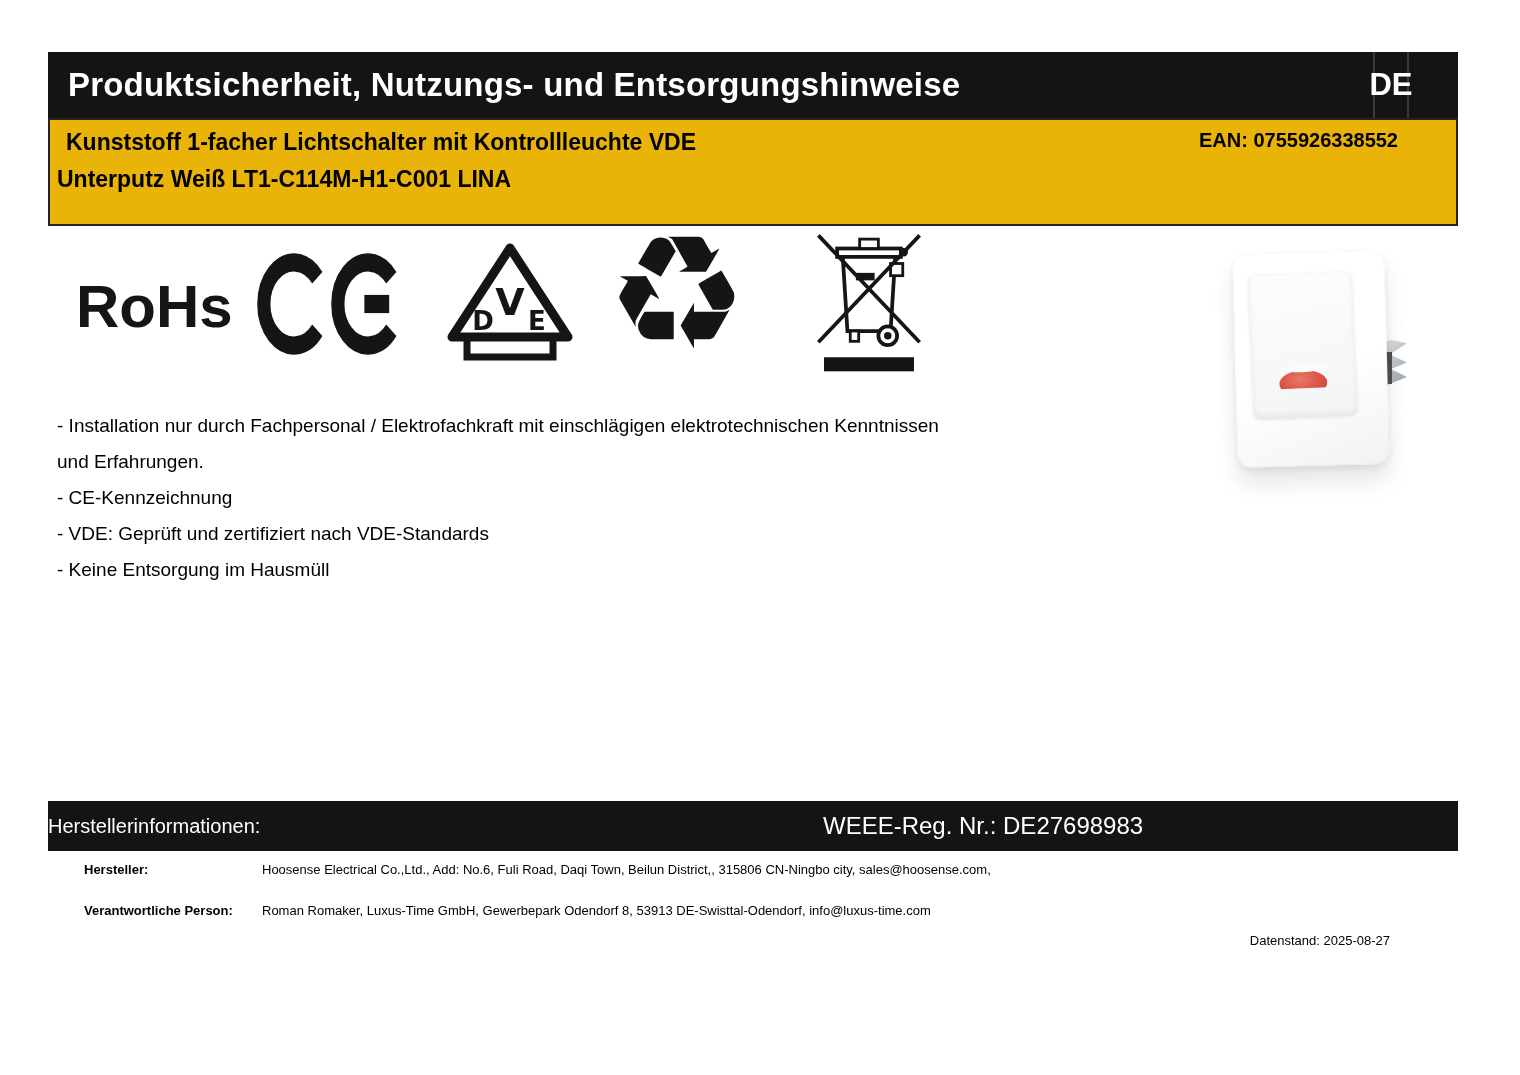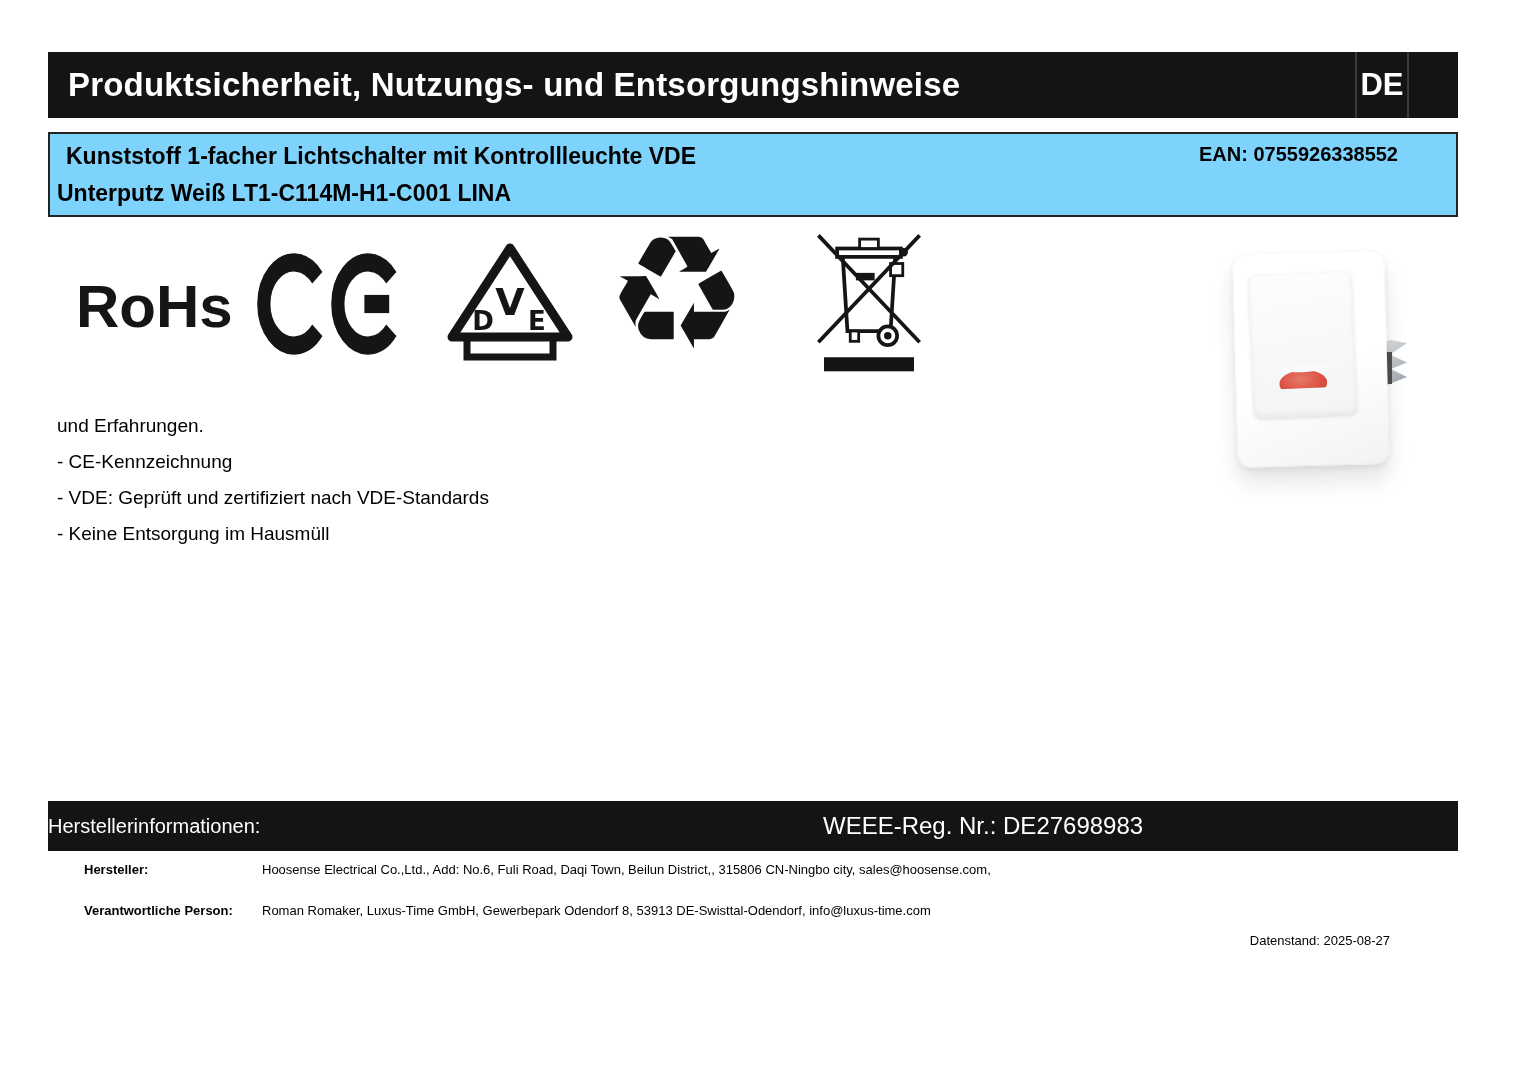--- a/index.html
+++ b/index.html
@@ -10,30 +10,30 @@
   
   .topbar {
     position:absolute; left:48px; top:52px; width:1410px; height:66px;
     background:#141414; display:flex; align-items:center;
   }
   .topbar-title {
     color:#fff; font-size:33px; font-weight:bold; padding-left:20px; letter-spacing:.2px;
     white-space:nowrap;
   }
   .de-cell {
-    position:absolute; top:0; bottom:0; right:49px; width:54px;
+    position:absolute; top:0; bottom:0; right:49px; width:36px;
     border-left:2px solid #3a3a3a; border-right:2px solid #3a3a3a;
     display:flex; align-items:center; justify-content:center;
     color:#fff; font-size:31px; font-weight:bold;
   }
 
   
   .subbar {
-    position:absolute; left:48px; top:132px; width:1410px; height:85px;
-    background:#7dd3fc; border:2px solid #232323;
+    position:absolute; left:48px; top:118px; width:1410px; height:108px;
+    background:#eab308; border:2px solid #232323;
   }
   .product-name { padding:4px 0 0 7px; font-size:23px; font-weight:bold; line-height:37px; }
   .product-line1 { text-indent:9px; white-space:nowrap; }
   .product-line2 { white-space:nowrap; }
   .ean { position:absolute; top:9px; right:58px; font-size:20px; font-weight:bold; }
 
   
   .badge { position:absolute; color:#151515; }
   .rohs { left:76px; top:272px; font-size:60px; font-weight:bold; letter-spacing:0; }
   .ce   { left:256px; top:253px; }
@@ -154,20 +154,21 @@
     <div class="claw"></div>
     <div class="claw-base"></div>
     <div class="plate">
       <div class="rocker">
         <div class="lens"></div>
       </div>
     </div>
   </div>
 
   <div class="notes">
+    <div class="note-line">- Installation nur durch Fachpersonal / Elektrofachkraft mit einschlägigen elektrotechnischen Kenntnissen</div>
     <div class="note-line">und Erfahrungen.</div>
     <div class="note-line">- CE-Kennzeichnung</div>
     <div class="note-line">- VDE: Geprüft und zertifiziert nach VDE-Standards</div>
     <div class="note-line">- Keine Entsorgung im Hausmüll</div>
   </div>
 
   <footer>
     <div class="footbar">
       <span class="footbar-title">Herstellerinformationen:</span>
       <span class="weee-reg">WEEE-Reg. Nr.: DE27698983</span>

